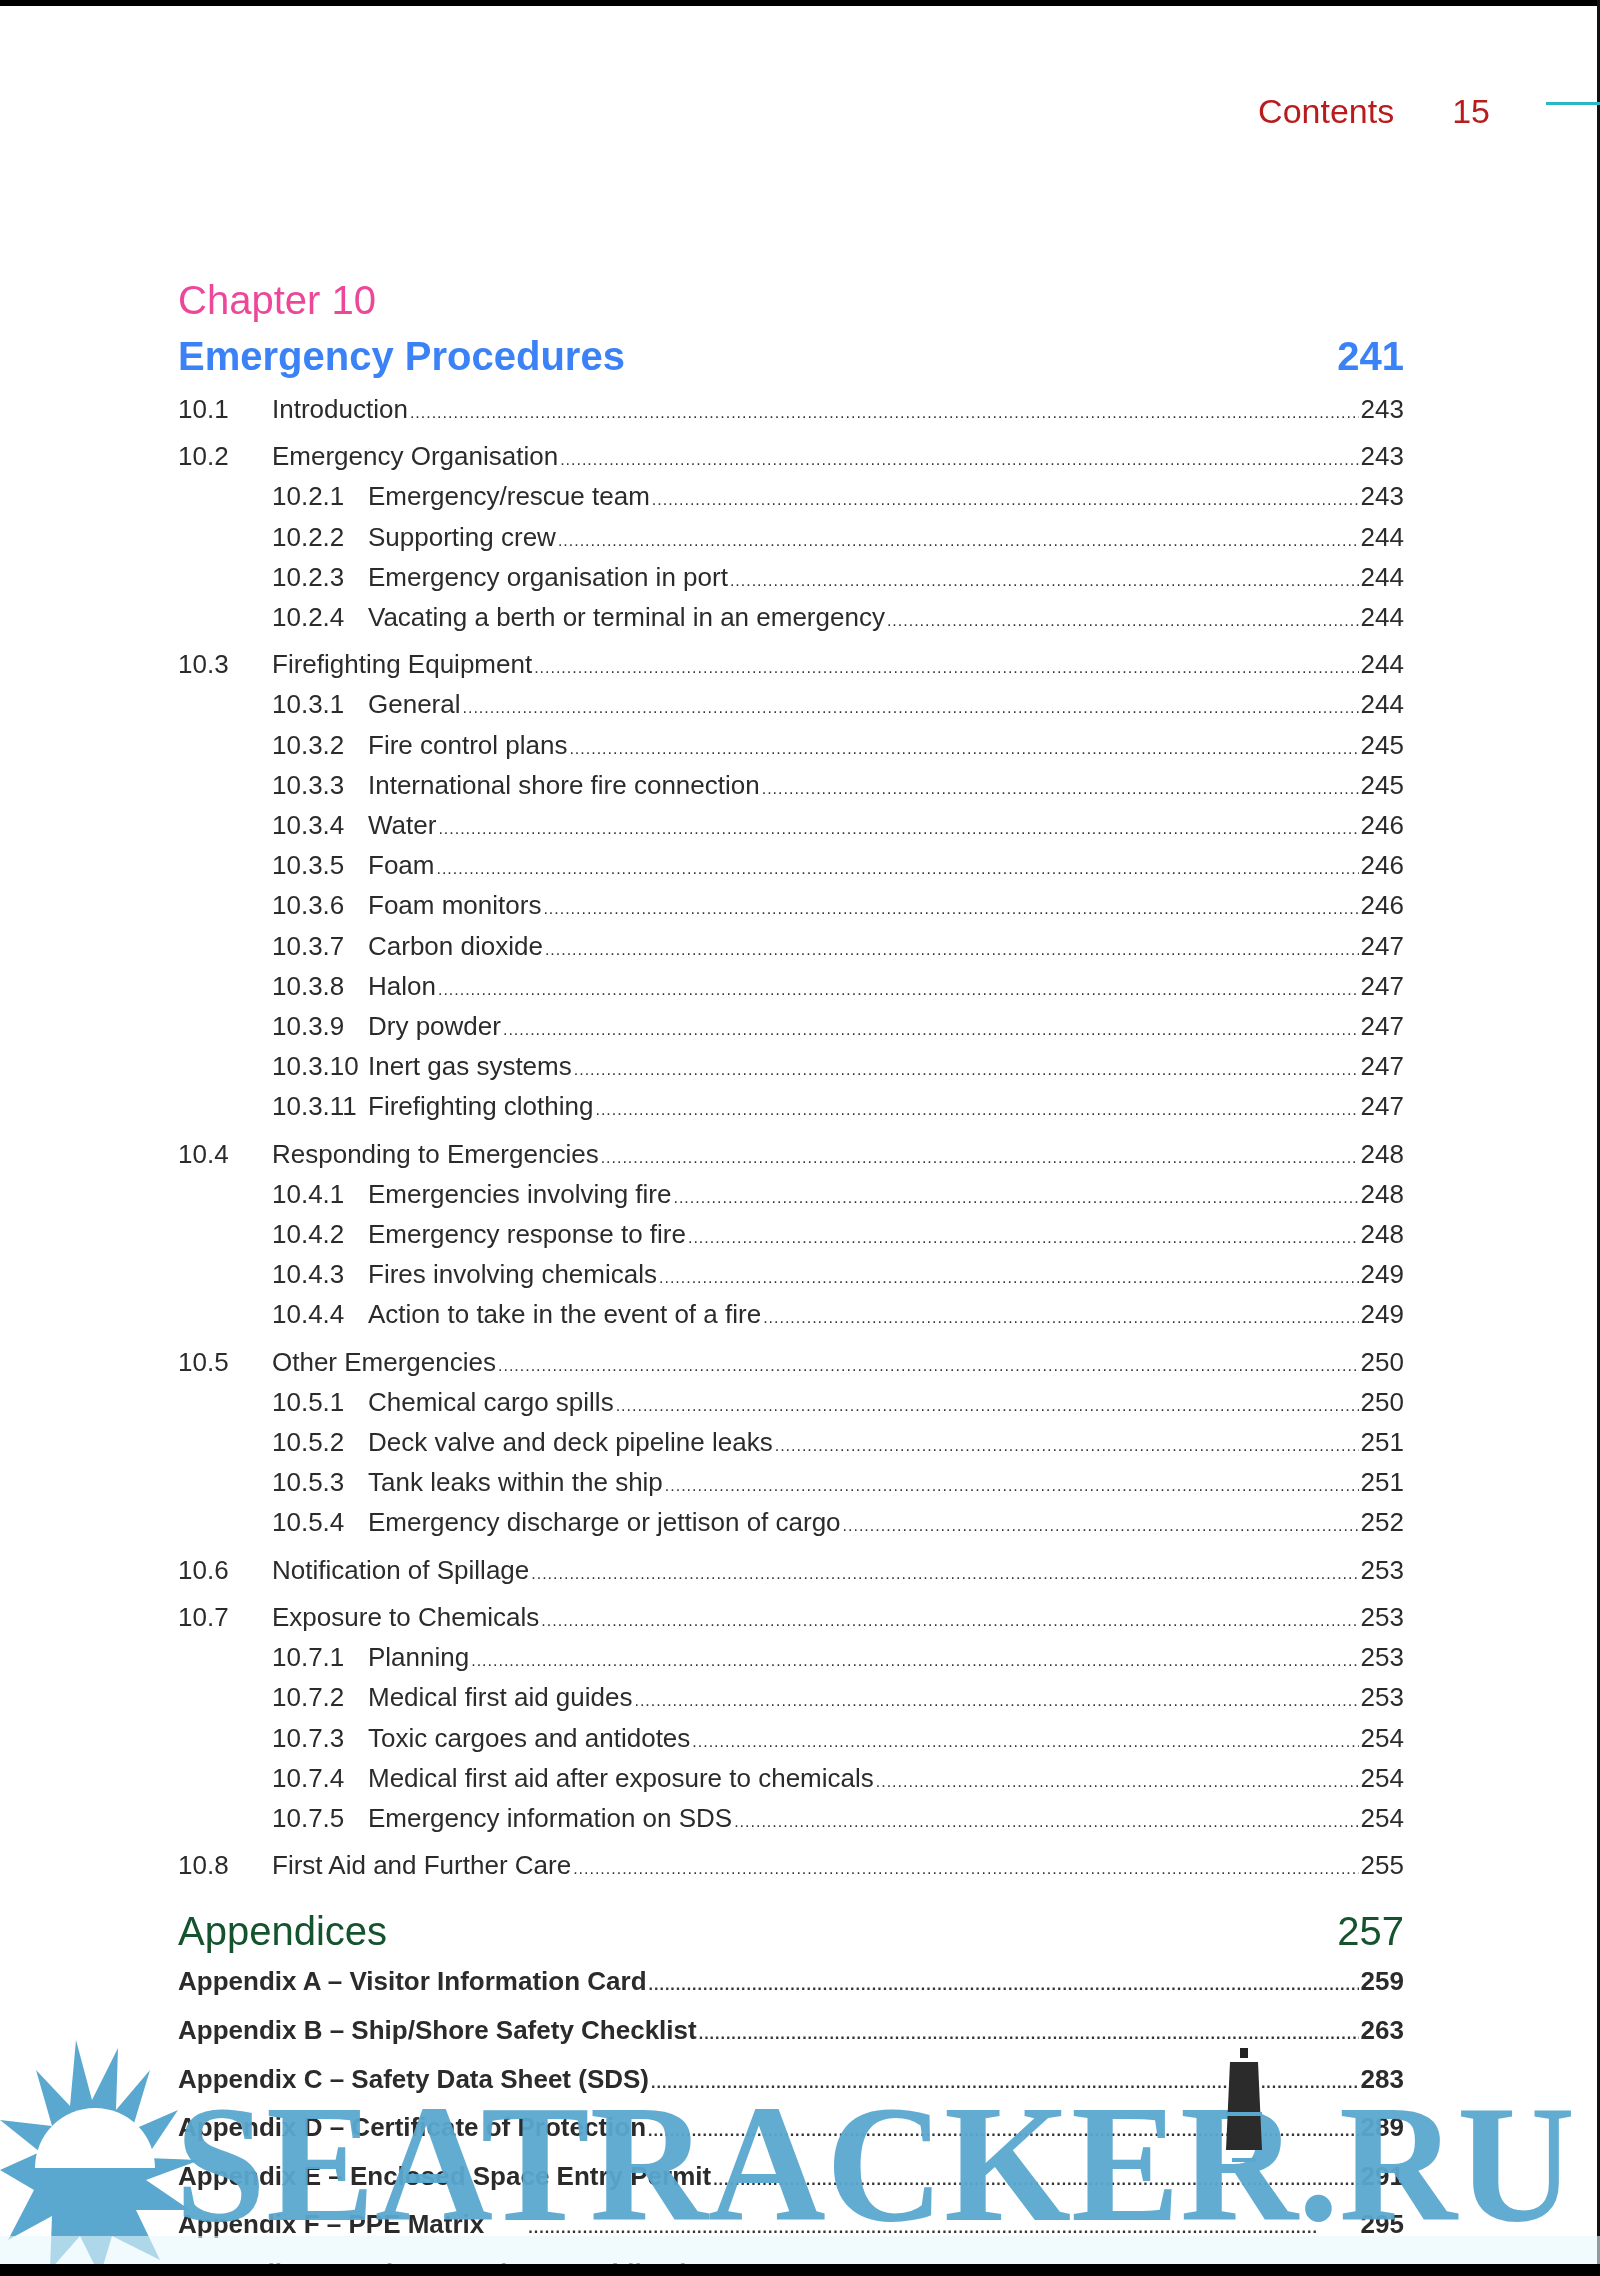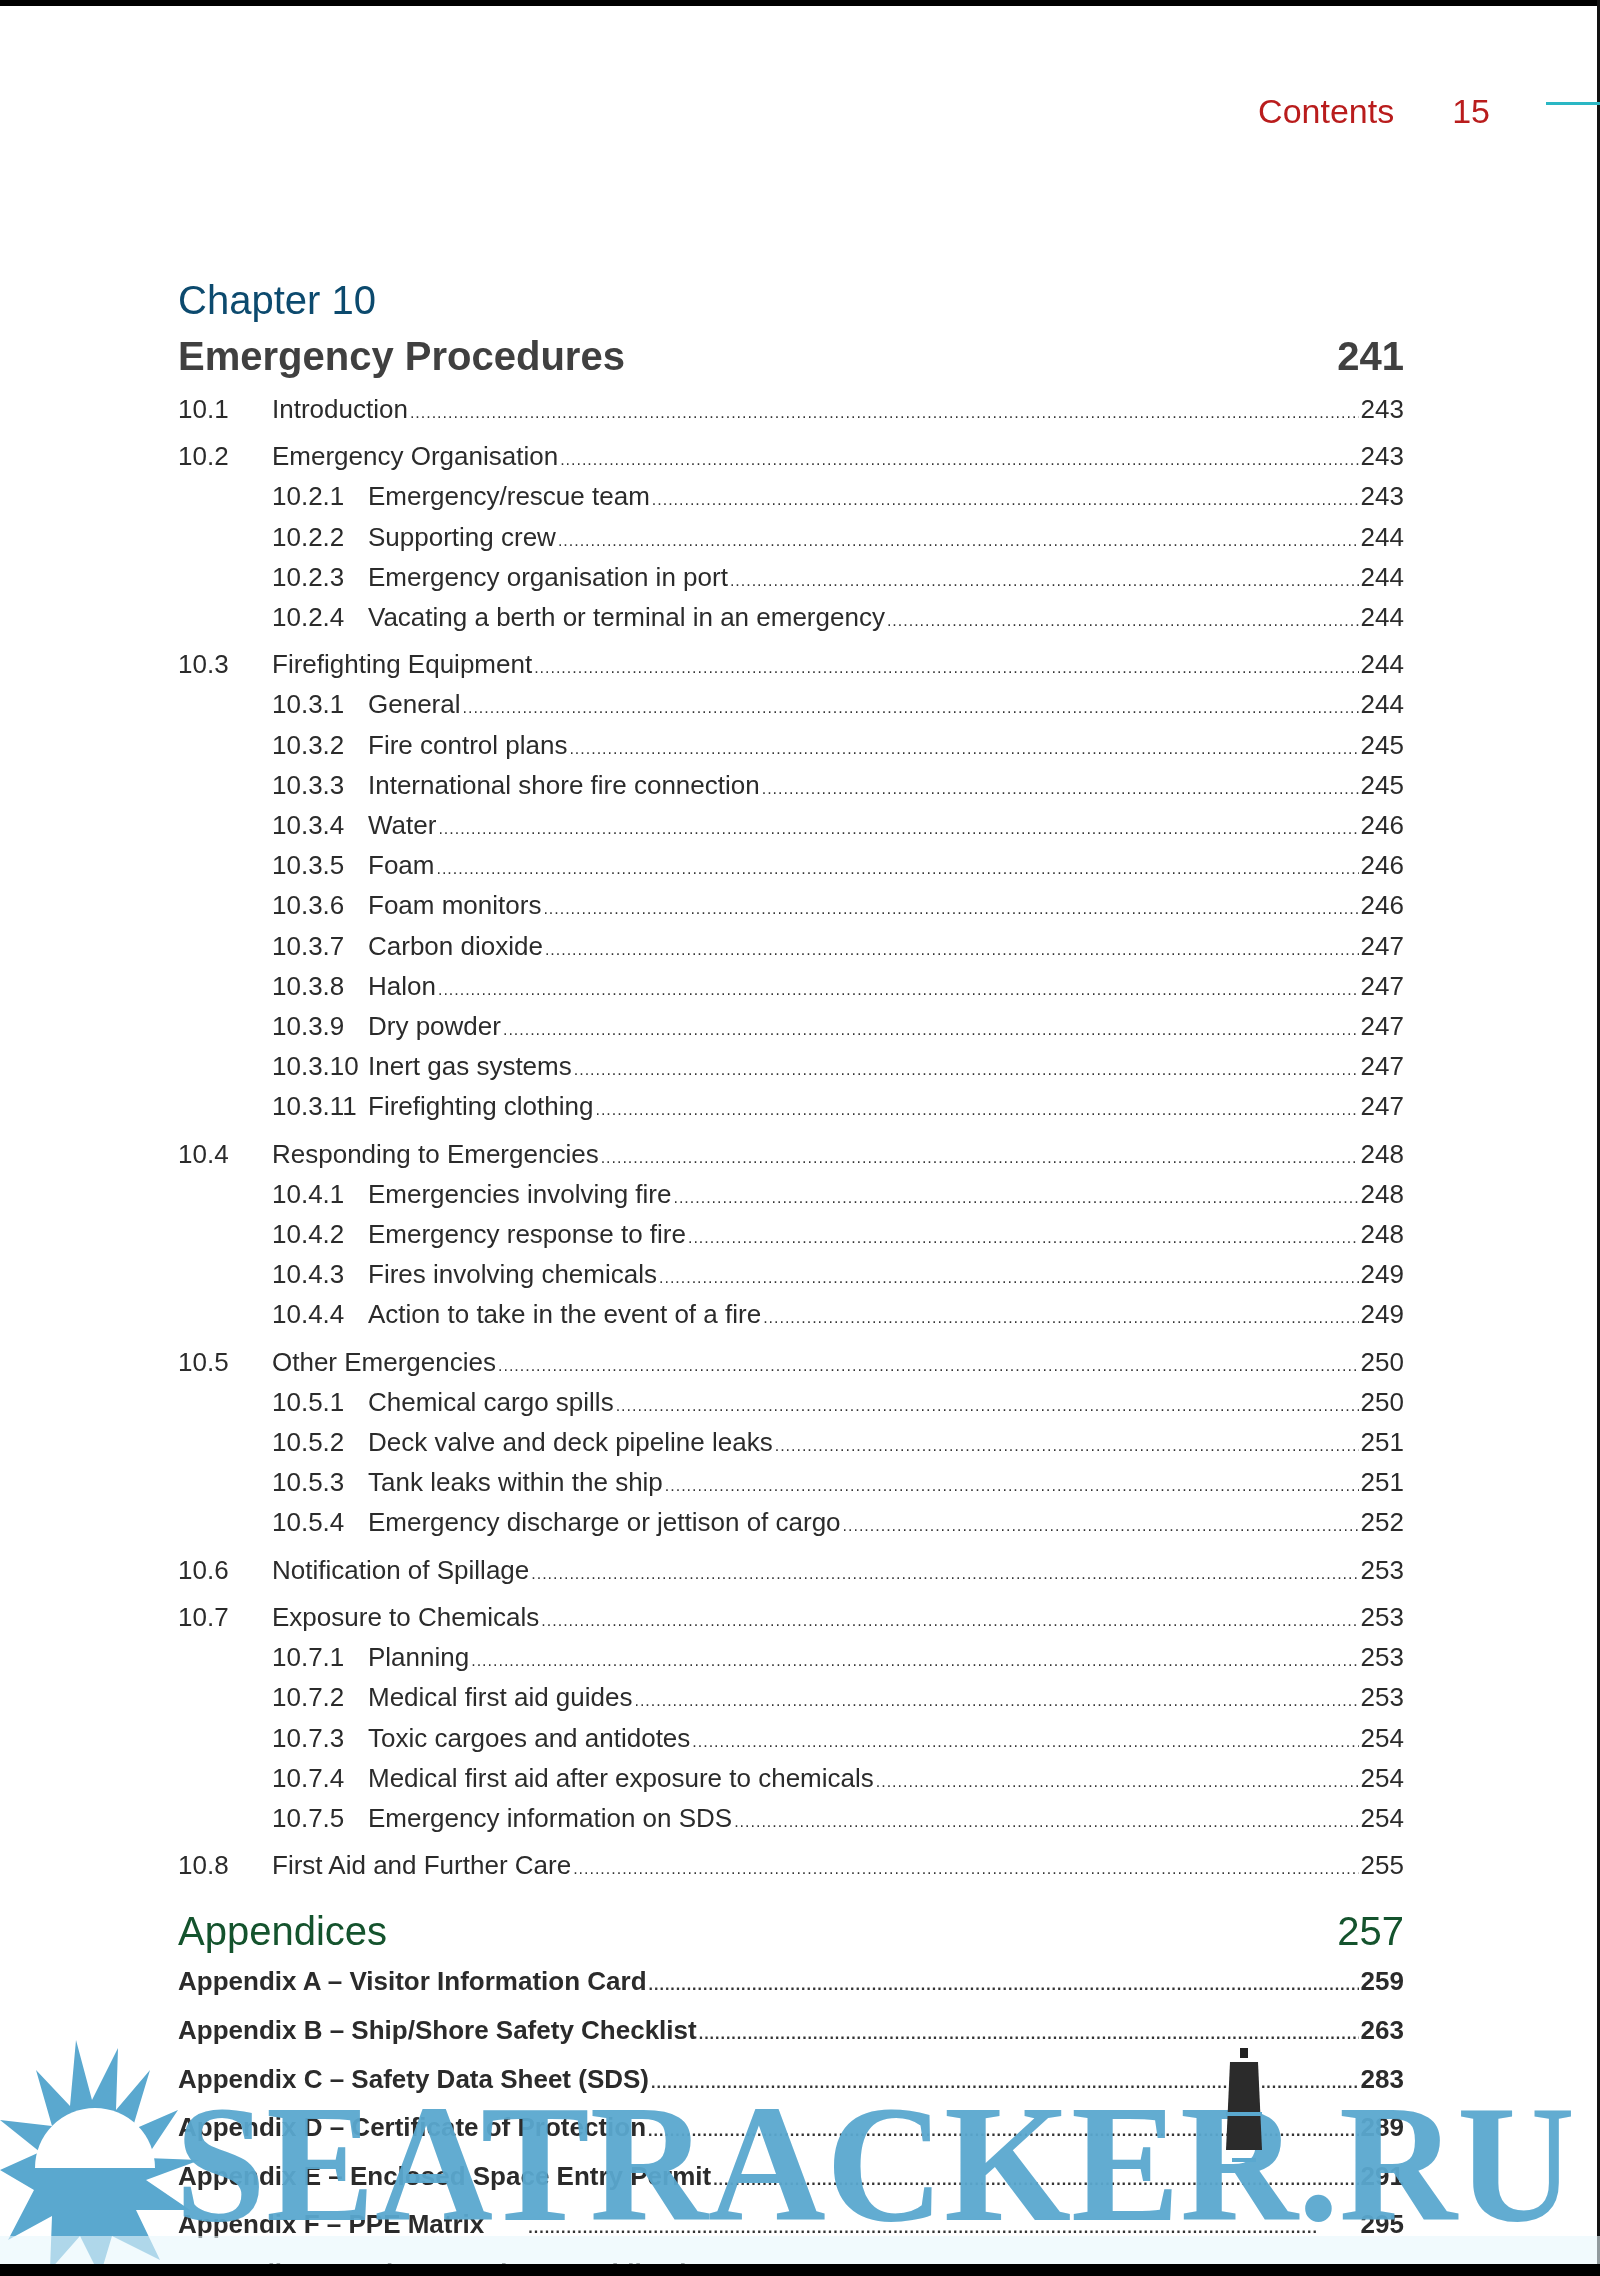--- a/index.html
+++ b/index.html
@@ -7,22 +7,22 @@
       width: 1600px; height: 2276px; position: relative; overflow: hidden;
       background: #ffffff; color: #2b2b2b;
       font-family: "Liberation Sans", sans-serif;
     }
     .topbar { position: absolute; left: 0; top: 0; width: 1600px; height: 6px; background: #000; }
     .bottombar { position: absolute; left: 0; bottom: 0; width: 1600px; height: 12px; background: #000; }
     .rightedge { position: absolute; right: 0; top: 0; width: 3px; height: 2276px; background: #111; }
     .running-head { position: absolute; top: 92px; right: 110px; font-size: 34px; color: #b91c1c; display: flex; gap: 58px; align-items: baseline; }
     .head-rule { position: absolute; top: 102px; left: 1546px; width: 54px; height: 3px; background: #2ab7c4; }
     .toc { position: absolute; left: 178px; top: 272px; width: 1226px; }
-    .chapter-label { font-size: 40px; color: #0c4a6e; line-height: 56px; }
-    .chapter-title-row { display: flex; justify-content: space-between; font-weight: bold; color: #404040; font-size: 40px; line-height: 56px; gap: 32px; }
+    .chapter-label { font-size: 40px; color: #ec4899; line-height: 56px; }
+    .chapter-title-row { display: flex; justify-content: space-between; font-weight: bold; color: #3b82f6; font-size: 40px; line-height: 56px; gap: 32px; }
     .row { display: flex; align-items: baseline; font-size: 26px; line-height: 37.2px; white-space: nowrap; }
     .row .num { width: 94px; flex: none; }
     .row.sub { padding-left: 94px; }
     .row.sub .num { width: 96px; }
     .row .title { flex: none; }
     .row .dots { flex: 1; overflow: hidden; margin: 0 2px; color: #333; letter-spacing: 1px; font-size: 16px; }
     .row .dots::after { content: "........................................................................................................................................................................................................................................................................................................"; }
     .row .page { flex: none; }
     .section { margin-top: 7px; }
     .appx-head { display: flex; justify-content: space-between; color: #14532d; font-size: 40px; line-height: 56px; margin-top: 16px; }

